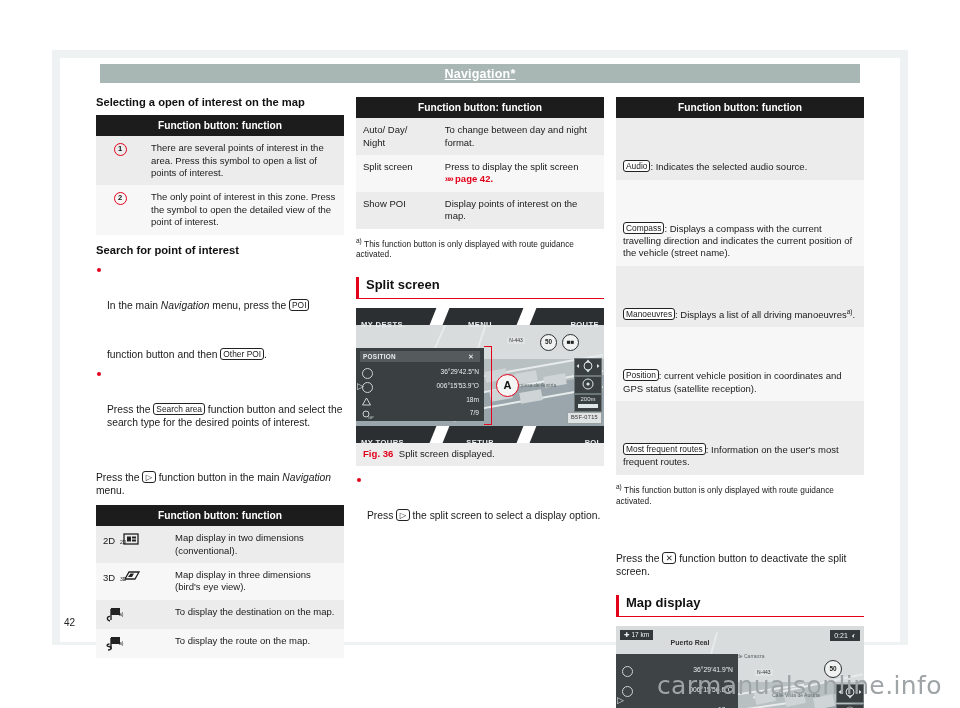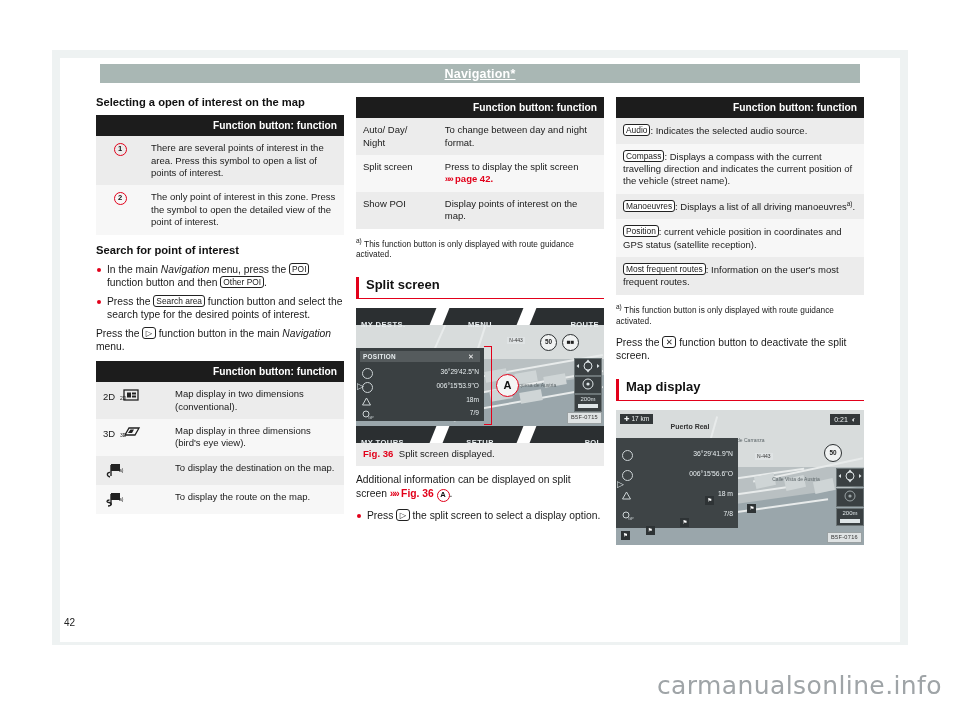--- a/index.html
+++ b/index.html
@@ -52,35 +52,36 @@
   i{font-style:italic;}
   .red{color:#e2001a;font-weight:bold;}
   .chev{color:#e2001a;font-weight:bold;letter-spacing:-1.5px;}
 
   
   .key{
     display:inline-block;border:1px solid #222;border-radius:3px;
     padding:0 2px;font-size:8.4px;line-height:10px;
     background:#fff;vertical-align:1px;white-space:nowrap;
     font-weight:normal;
+    margin-top:36px;
   }
   .key.sq{padding:0 2.5px;font-size:8.4px;}
 
   
   .circ{
     display:inline-block;width:11px;height:11px;line-height:10px;
     border:1.1px solid #e2001a;border-radius:50%;text-align:center;
     font-size:7.6px;font-weight:bold;color:#111;vertical-align:0px;
   }
 
   
   table.fb{width:100%;border-collapse:collapse;margin:2px 0 8px 0;}
   table.fb th{
     background:#1c1c1c;color:#fff;font-size:10.2px;font-weight:bold;
-    text-align:right;padding:4px 7px;
+    text-align:center;padding:4px 7px;
   }
   table.fb td{
     padding:6px 7px 6px 7px;font-size:9.5px;vertical-align:top;
     line-height:1.3;
   }
   table.fb tr.alt td{background:#ececec;}
   table.fb tr.plain td{background:#f7f7f7;}
   td.k{width:33%;white-space:normal;}
   td.kn{width:34px;text-align:center;padding-left:4px;padding-right:2px;}
   td.ki{width:58px;padding-left:6px;}
@@ -389,23 +390,20 @@
         <div style="margin:1px auto 0;width:20px;height:4px;background:#dfe6e8;"></div>
       </div>
 
       <div class="imgcode">B5F-0715</div>
     </div>
     <div class="figcap">
       <span class="fignum">Fig. 36</span>&nbsp;&nbsp;<span>Split screen displayed.</span>
     </div>
   </div>
 
-  <p>
-    <span>Additional information can be displayed on split screen </span><span class="chev">»»</span><span class="red"> Fig. 36 </span><span class="circ">A</span><span>.</span>
-  </p>
 
   <p class="bullet">
     <span>Press </span><span class="key sq">▷</span><span> the split screen to select a display option.</span>
   </p>
 
 </div>
 
 <div class="col" id="col3">
 
   <table class="fb">

